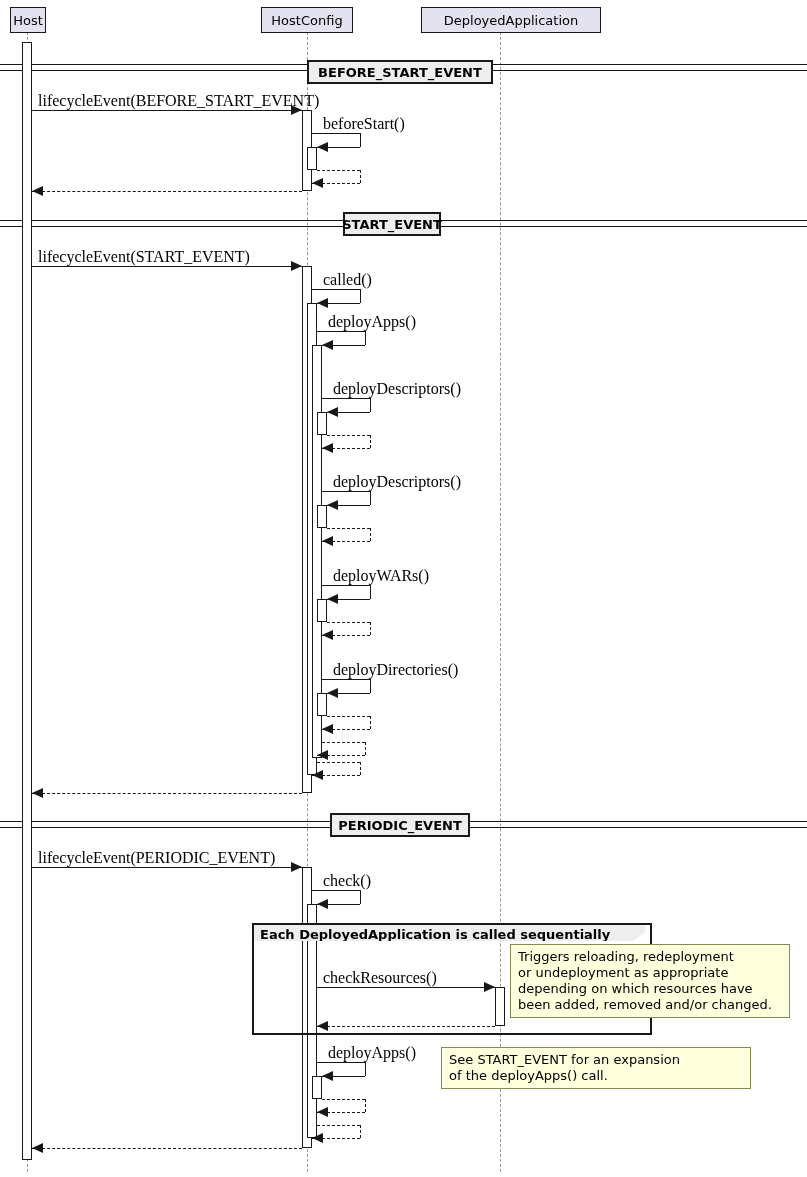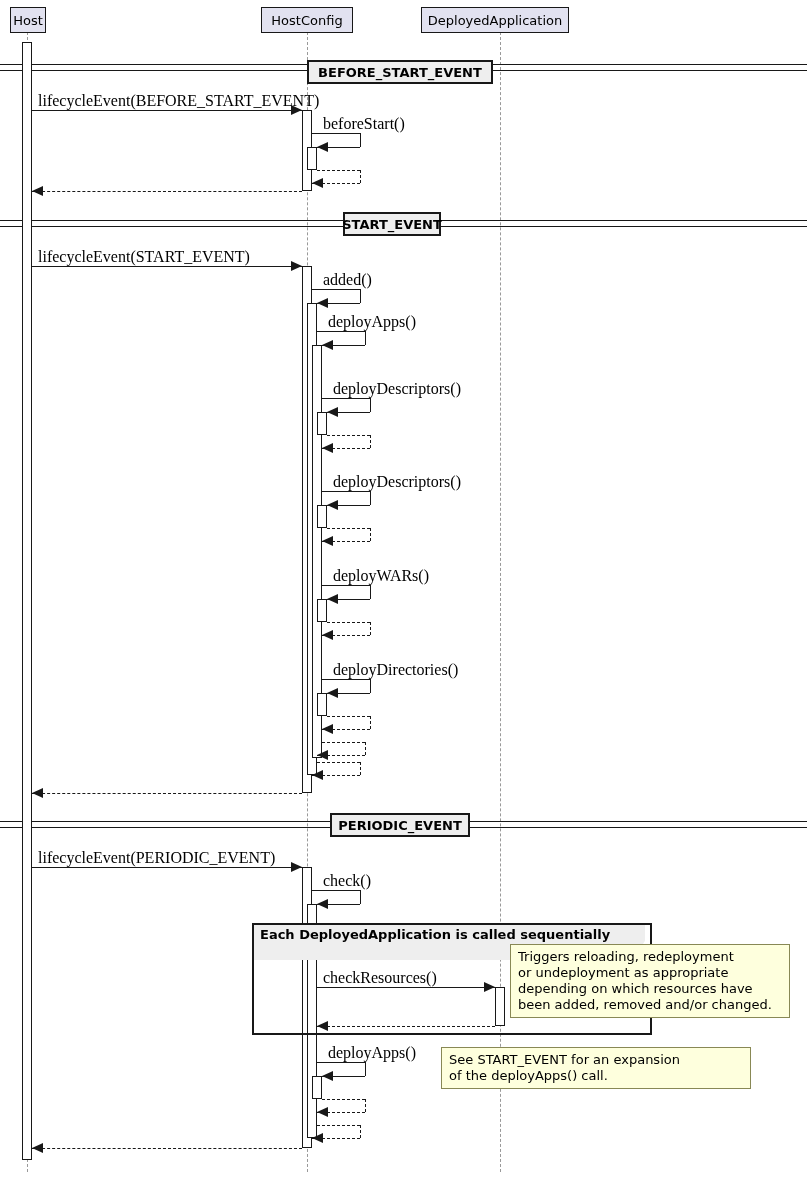--- a/index.html
+++ b/index.html
@@ -13,34 +13,34 @@
   .hl.d{ border-top-style:dashed; }
   .vl  { position:absolute; width:0; border-left:1px solid var(--line-color,#181818); z-index:4; }
   .vl.d{ border-left-style:dashed; }
   .ar  { position:absolute; width:0; height:0; border-top:5px solid transparent; border-bottom:5px solid transparent; border-left:11px solid var(--line-color,#181818); z-index:4; }
   .al  { position:absolute; width:0; height:0; border-top:5px solid transparent; border-bottom:5px solid transparent; border-right:11px solid var(--line-color,#181818); z-index:4; }
   .ml  { position:absolute; font-size:16px; white-space:nowrap; z-index:5;font-family:Liberation Serif, serif; }
   .p   { position:absolute; height:26px; background:var(--participant-fill,#E2E2F0); border:1.5px solid var(--line-color,#181818); display:flex; align-items:center; justify-content:center; font-size:13px; z-index:5; }
   .db  { position:absolute; height:24px; background:var(--divider-fill,#EEEEEE); border:2px solid var(--line-color,#181818); display:flex; align-items:center; justify-content:center; font-weight:bold; font-size:13px; z-index:5; }
   .note{ position:absolute; background:var(--note-fill,#FEFFDD); border:1px solid #888855; font-size:13px; line-height:16px; padding:4px 7px; white-space:pre-line; z-index:6; }
   .frame { position:absolute; border:2px solid var(--line-color,#181818); background:transparent; z-index:5; }
-  .ftitle{ position:absolute; left:0; top:0; height:35px; background:var(--divider-fill,#EEEEEE); font-weight:bold; font-size:13px; line-height:19px; padding:0 18px 0 6px; clip-path:polygon(0 0,100% 0,100% 45%,97% 100%,0 100%); z-index:6; white-space:nowrap; }
+  .ftitle{ position:absolute; left:0; top:0; height:16px; background:var(--divider-fill,#EEEEEE); font-weight:bold; font-size:13px; line-height:19px; padding:0 18px 0 6px; clip-path:polygon(0 0,100% 0,100% 45%,97% 100%,0 100%); z-index:6; white-space:nowrap; }
 </style>
 </head>
 <body>
 
 <div class="diagram">
 
   <div class="ll" style="left:27px;top:32px;height:1140px"></div>
   <div class="ll" style="left:307px;top:32px;height:1140px"></div>
   <div class="ll" style="left:500px;top:32px;height:1140px"></div>
 
   <div class="p" style="left:10px;top:7px;width:36px">Host</div>
   <div class="p" style="left:261px;top:7px;width:92px">HostConfig</div>
-  <div class="p" style="left:421px;top:7px;width:148px">DeployedApplication</div>
+  <div class="p" style="left:421px;top:7px;width:180px">DeployedApplication</div>
 
   <div class="act" style="left:22px;top:42px;height:1118px"></div>
   <div class="act" style="left:302px;top:110px;height:81px"></div>
   <div class="act" style="left:307px;top:147px;height:23px"></div>
   <div class="act" style="left:302px;top:266px;height:527px"></div>
   <div class="act" style="left:307px;top:303px;height:472px"></div>
   <div class="act" style="left:312px;top:345px;height:413px"></div>
   <div class="act" style="left:317px;top:412px;height:23px"></div>
   <div class="act" style="left:317px;top:505px;height:23px"></div>
   <div class="act" style="left:317px;top:599px;height:23px"></div>
@@ -73,21 +73,21 @@
   <div class="al" style="left:32px;top:186px"></div>
 
   <div class="dl" style="top:220px"></div>
   <div class="dl" style="top:226px"></div>
   <div class="db" style="left:343px;top:212px;width:98px">START_EVENT</div>
 
   <div class="ml" style="left:38px;top:248px">lifecycleEvent(START_EVENT)</div>
   <div class="hl" style="left:32px;top:266px;width:270px"></div>
   <div class="ar" style="left:291px;top:261px"></div>
 
-  <div class="ml" style="left:323px;top:271px">added()</div>
+  <div class="ml" style="left:323px;top:271px">called()</div>
   <div class="hl" style="left:312px;top:289px;width:48px"></div>
   <div class="vl" style="left:360px;top:289px;height:14px"></div>
   <div class="hl" style="left:317px;top:303px;width:43px"></div>
   <div class="al" style="left:317px;top:298px"></div>
 
   <div class="ml" style="left:328px;top:313px">deployApps()</div>
   <div class="hl" style="left:317px;top:331px;width:48px"></div>
   <div class="vl" style="left:365px;top:331px;height:14px"></div>
   <div class="hl" style="left:322px;top:345px;width:43px"></div>
   <div class="al" style="left:322px;top:340px"></div>

